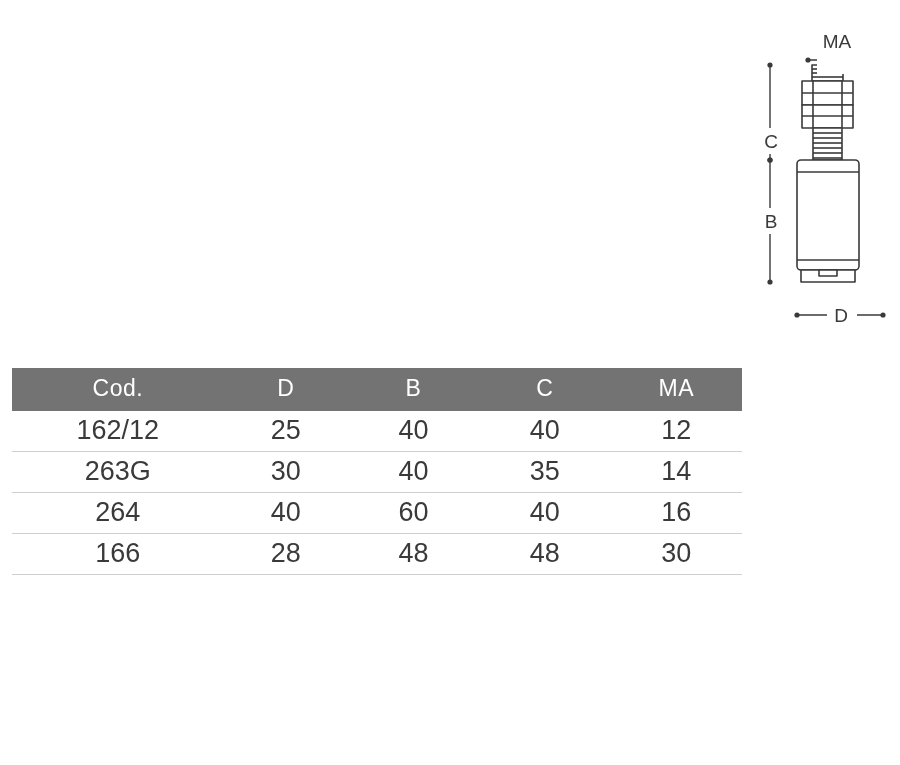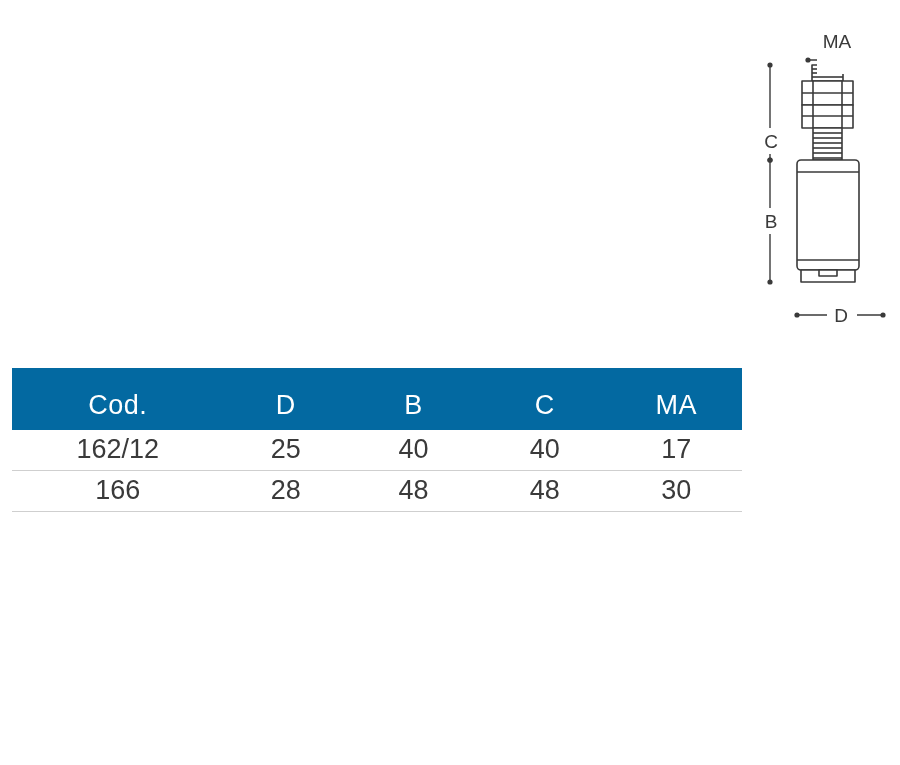--- a/index.html
+++ b/index.html
@@ -29,25 +29,25 @@
   
   #spec-table {
     position: absolute;
     left: 12px;
     top: 368px;
     width: 730px;
     border-collapse: collapse;
     table-layout: fixed;
   }
   #spec-table th {
-    background: #0369a1;
+    background: #737373;
     color: #ffffff;
     font-weight: normal;
-    font-size: 27px;
-    padding: 22px 0 9px 0;
+    font-size: 23px;
+    padding: 7px 0 9px 0;
     text-align: center;
     letter-spacing: 0.5px;
   }
   #spec-table td {
     font-size: 27px;
     text-align: center;
     color: #3a3a3a;
     padding: 4px 0 5px 0;
     border-bottom: 1.5px solid #cfcfcf;
   }
@@ -168,21 +168,35 @@
       <th>C</th>
       <th>MA</th>
     </tr>
   </thead>
   <tbody>
     <tr>
       <td>162/12</td>
       <td>25</td>
       <td>40</td>
       <td>40</td>
-      <td>17</td>
+      <td>12</td>
+    </tr>
+    <tr>
+      <td>263G</td>
+      <td>30</td>
+      <td>40</td>
+      <td>35</td>
+      <td>14</td>
+    </tr>
+    <tr>
+      <td>264</td>
+      <td>40</td>
+      <td>60</td>
+      <td>40</td>
+      <td>16</td>
     </tr>
     <tr>
       <td>166</td>
       <td>28</td>
       <td>48</td>
       <td>48</td>
       <td>30</td>
     </tr>
   </tbody>
 </table>

